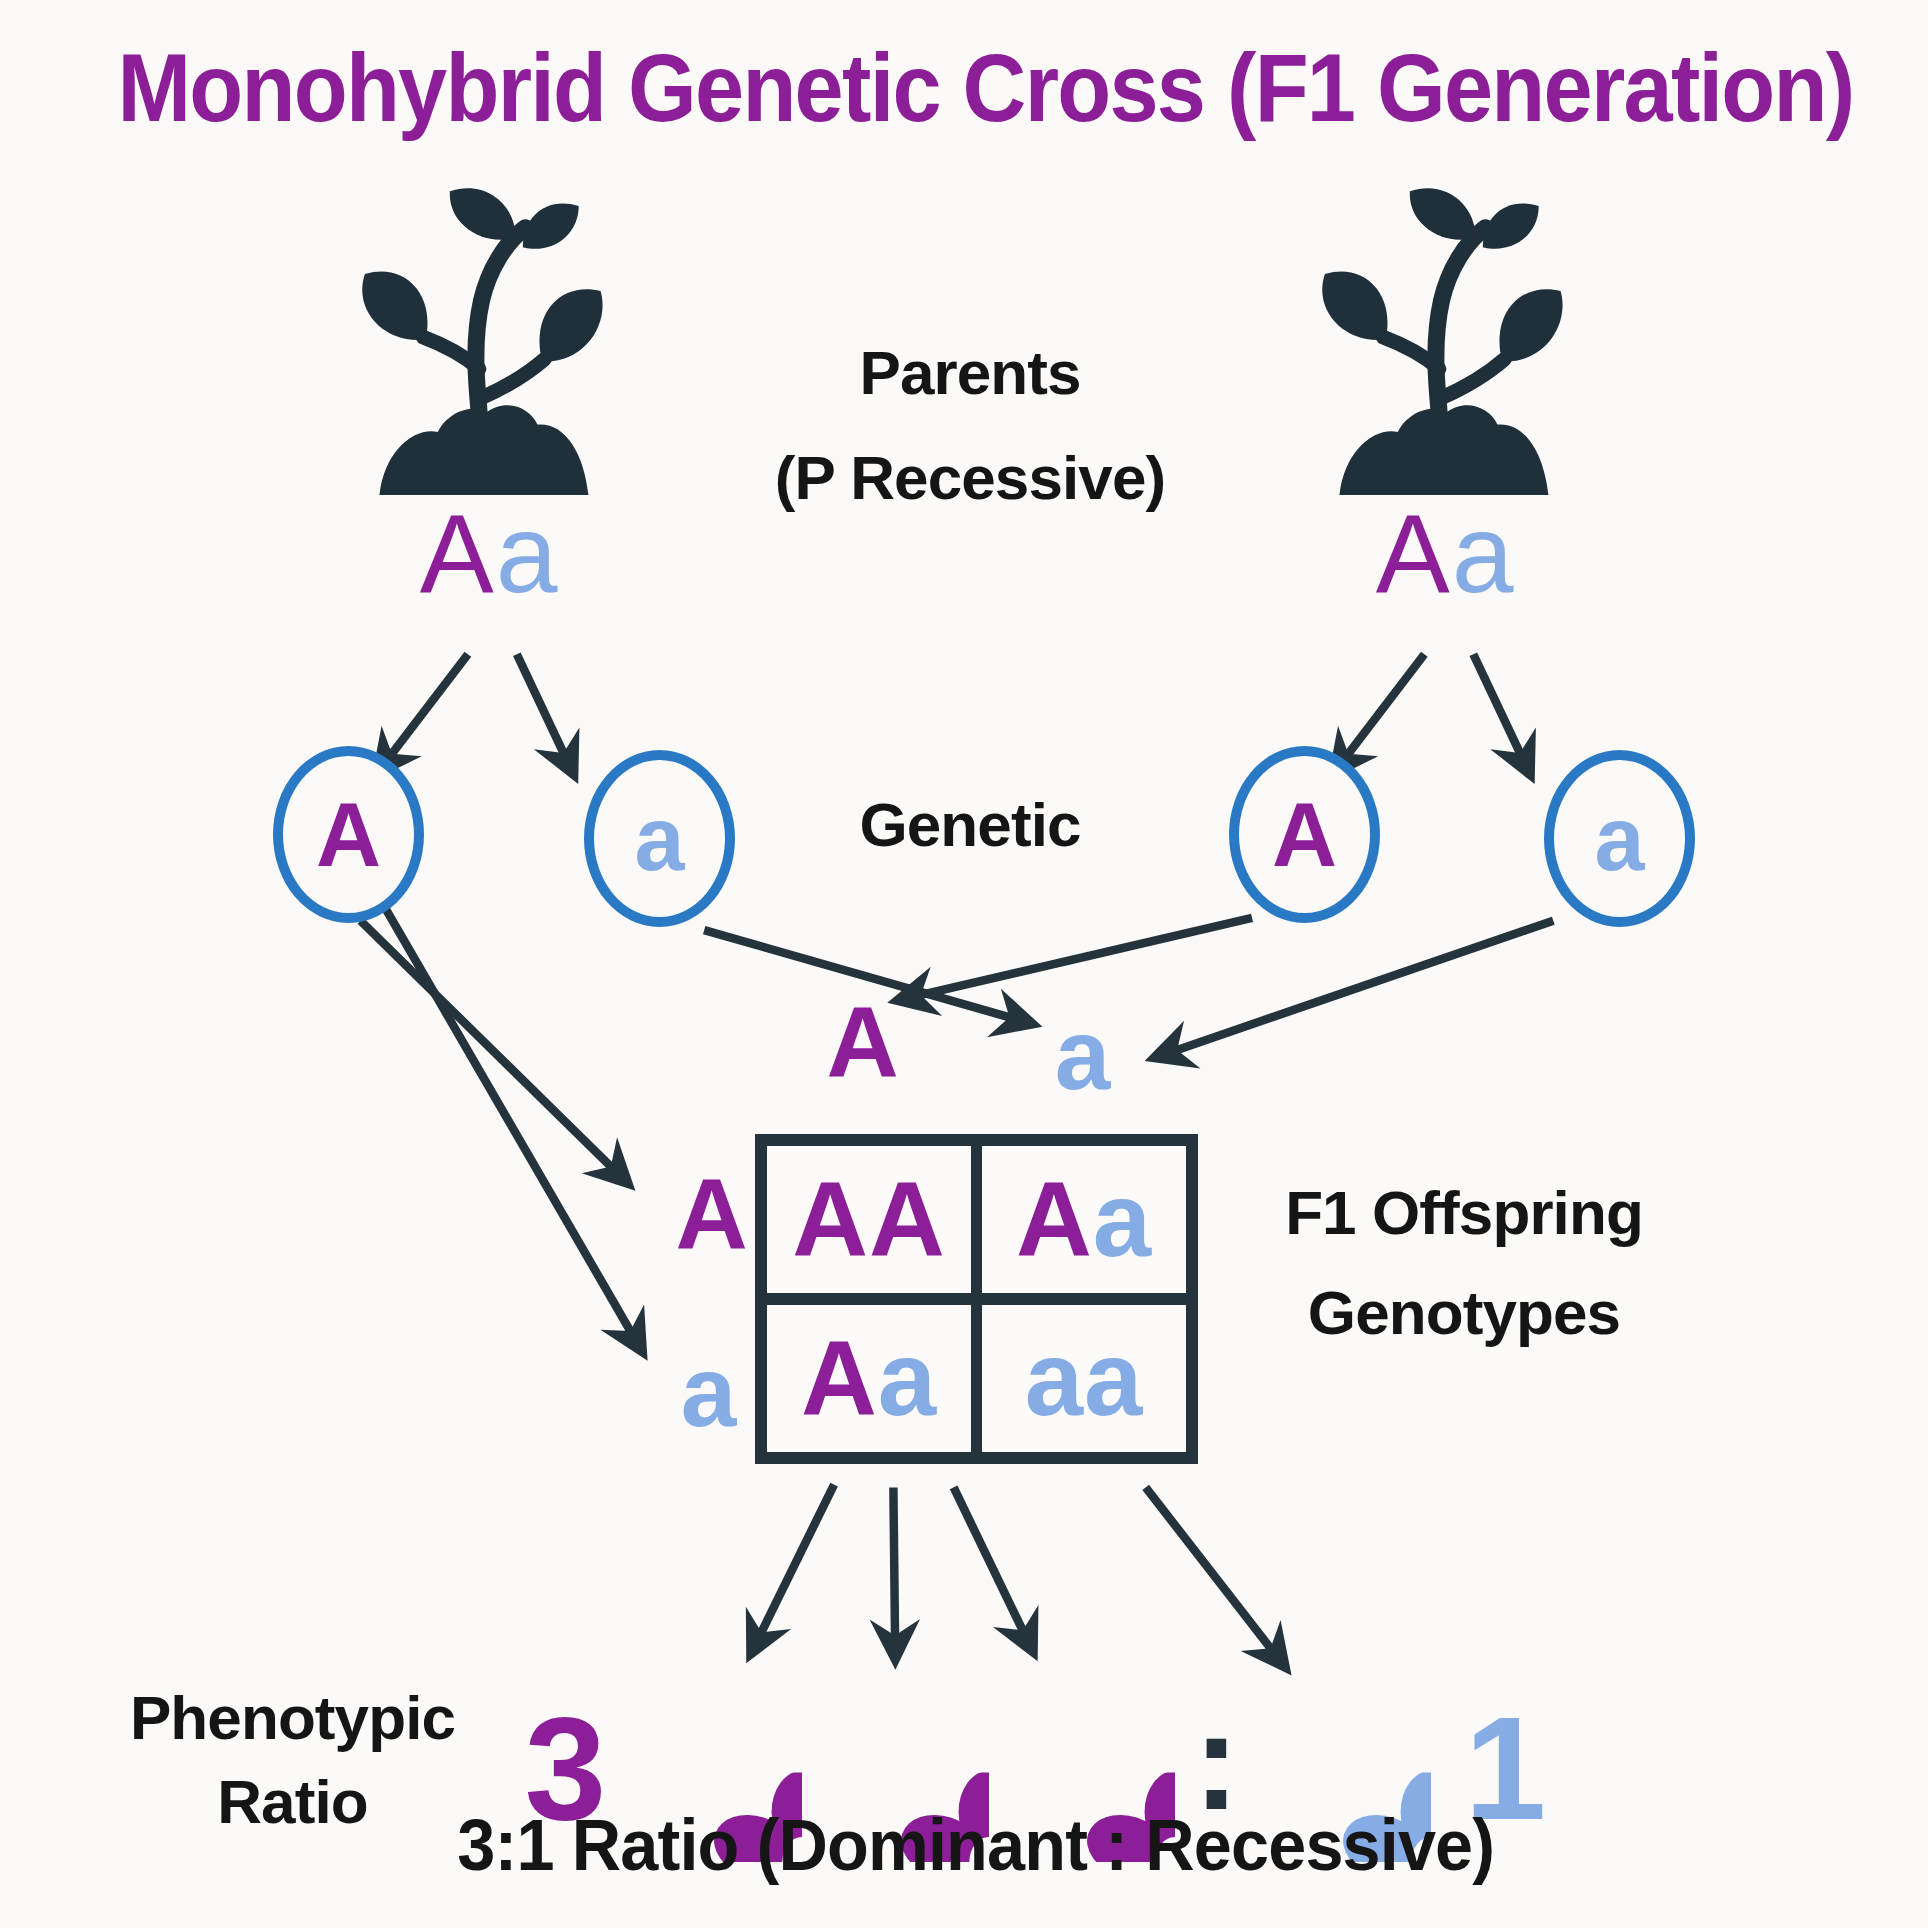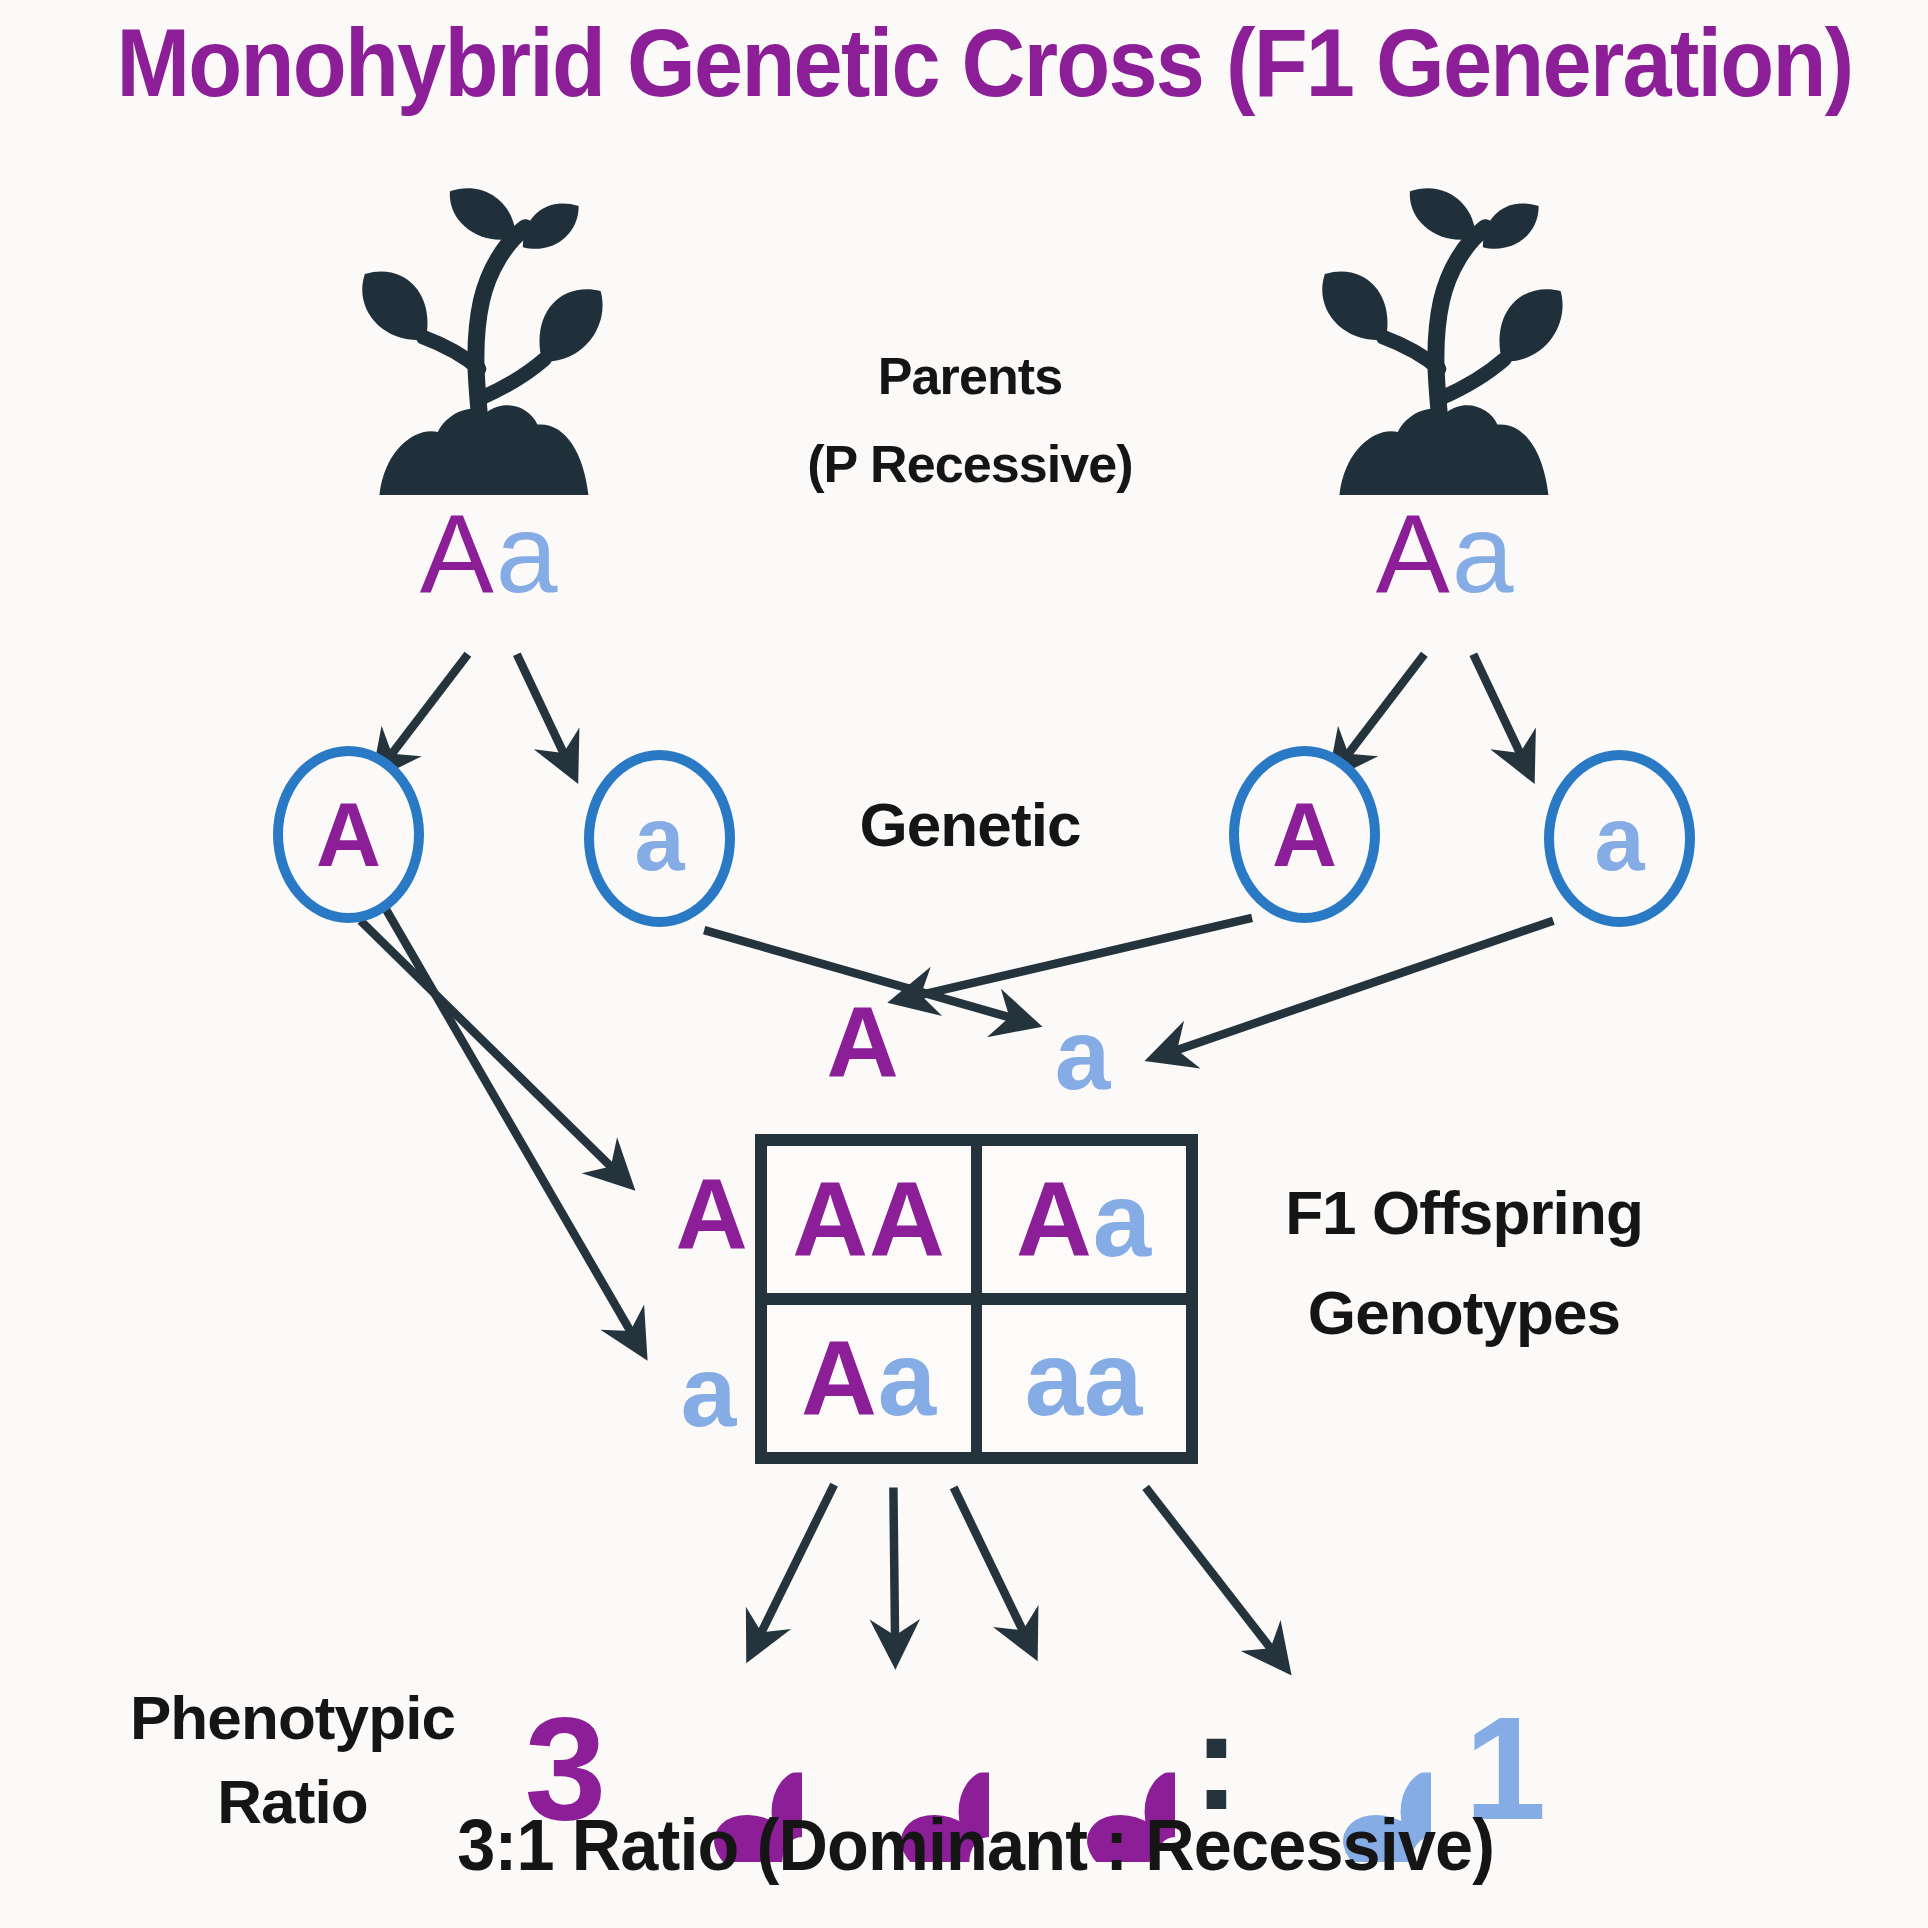--- a/index.html
+++ b/index.html
@@ -15,28 +15,28 @@
   *{box-sizing:border-box;margin:0;padding:0;}
   html,body{background:var(--bg);}
   body{font-family:"Liberation Sans","DejaVu Sans",sans-serif;}
   .canvas{position:relative;width:1928px;height:1928px;background:var(--bg);overflow:hidden;}
 
   .abs{position:absolute;}
   .center{text-align:center;}
   .purple{color:var(--purple);}
   .blue{color:var(--blue);}
 
-  .title-wrap{top:8px;left:0;width:1928px;display:flex;justify-content:flex-end;padding-left:42px;}
+  .title-wrap{top:33px;left:0;width:1928px;display:flex;justify-content:center;padding-left:42px;}
   .title{font-size:96px;font-weight:bold;color:var(--purple);white-space:nowrap;transform:scaleX(0.92);transform-origin:center;letter-spacing:-1.9px;}
 
   .plant{width:243px;height:322px;}
   .plant-left{left:360px;top:181px;}
   .plant-right{left:1320px;top:181px;}
 
-  .parents-label{left:664px;top:332px;width:612px;font-size:52px;font-weight:bold;color:var(--black);line-height:1.7;letter-spacing:-0.9px;}
+  .parents-label{left:664px;top:320px;width:612px;font-size:62px;font-weight:bold;color:var(--black);line-height:1.7;letter-spacing:-0.9px;}
 
   .genotype{width:301px;font-size:111px;font-weight:normal;letter-spacing:1.9px;}
   .genotype-left{left:339px;top:490px;}
   .genotype-right{left:1295px;top:490px;}
 
   .arrow-layer{left:0;top:0;width:1928px;height:1928px;pointer-events:none;}
 
   .gamete-circle{width:151px;height:177px;border:10.4px solid var(--circle_blue);border-radius:50%;
     display:flex;align-items:center;justify-content:center;background:var(--bg);}
   .gamete-circle .g-letter{font-size:90px;font-weight:bold;line-height:1;}

